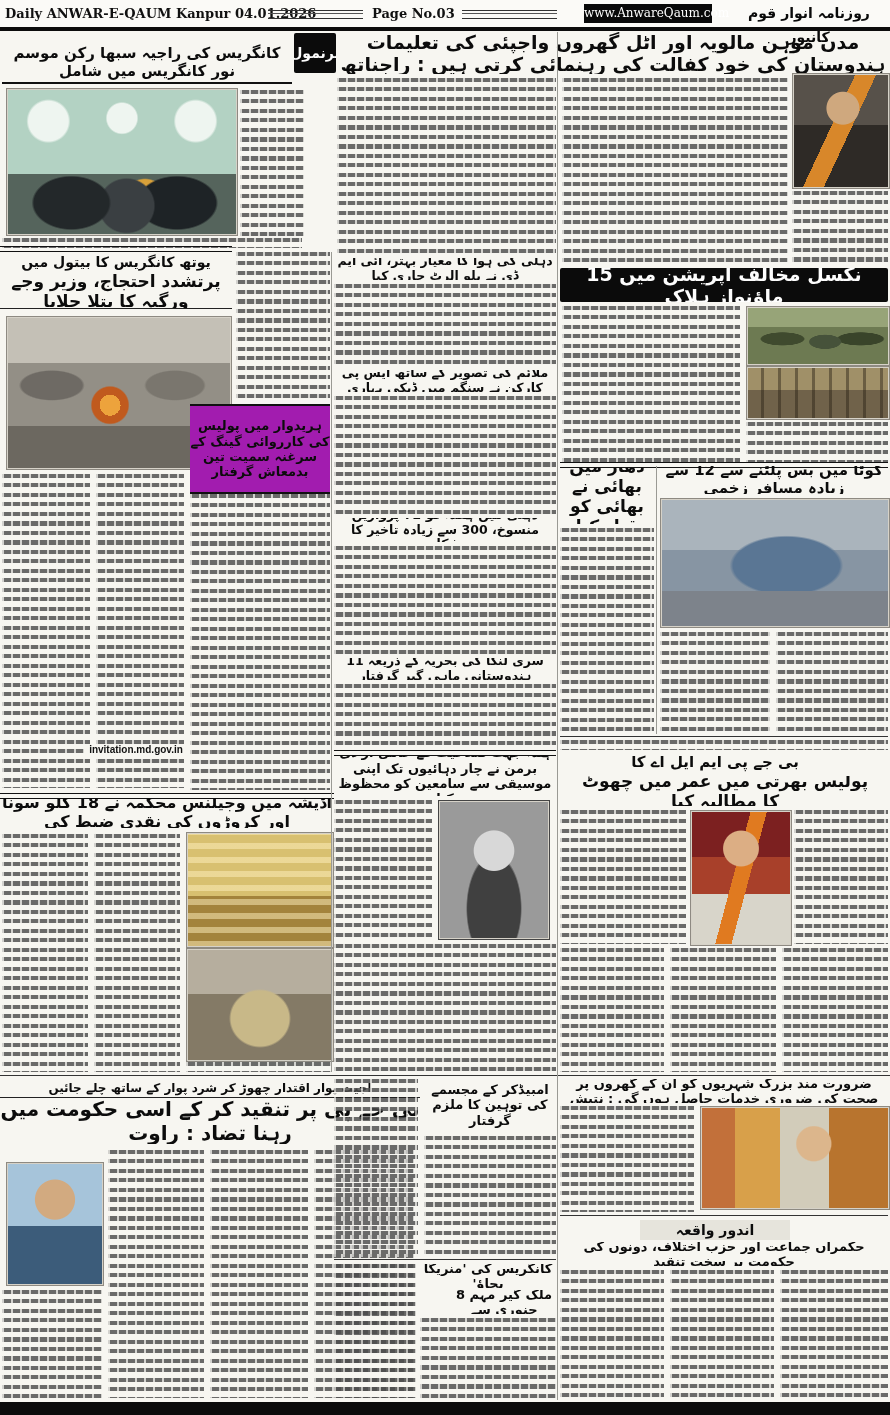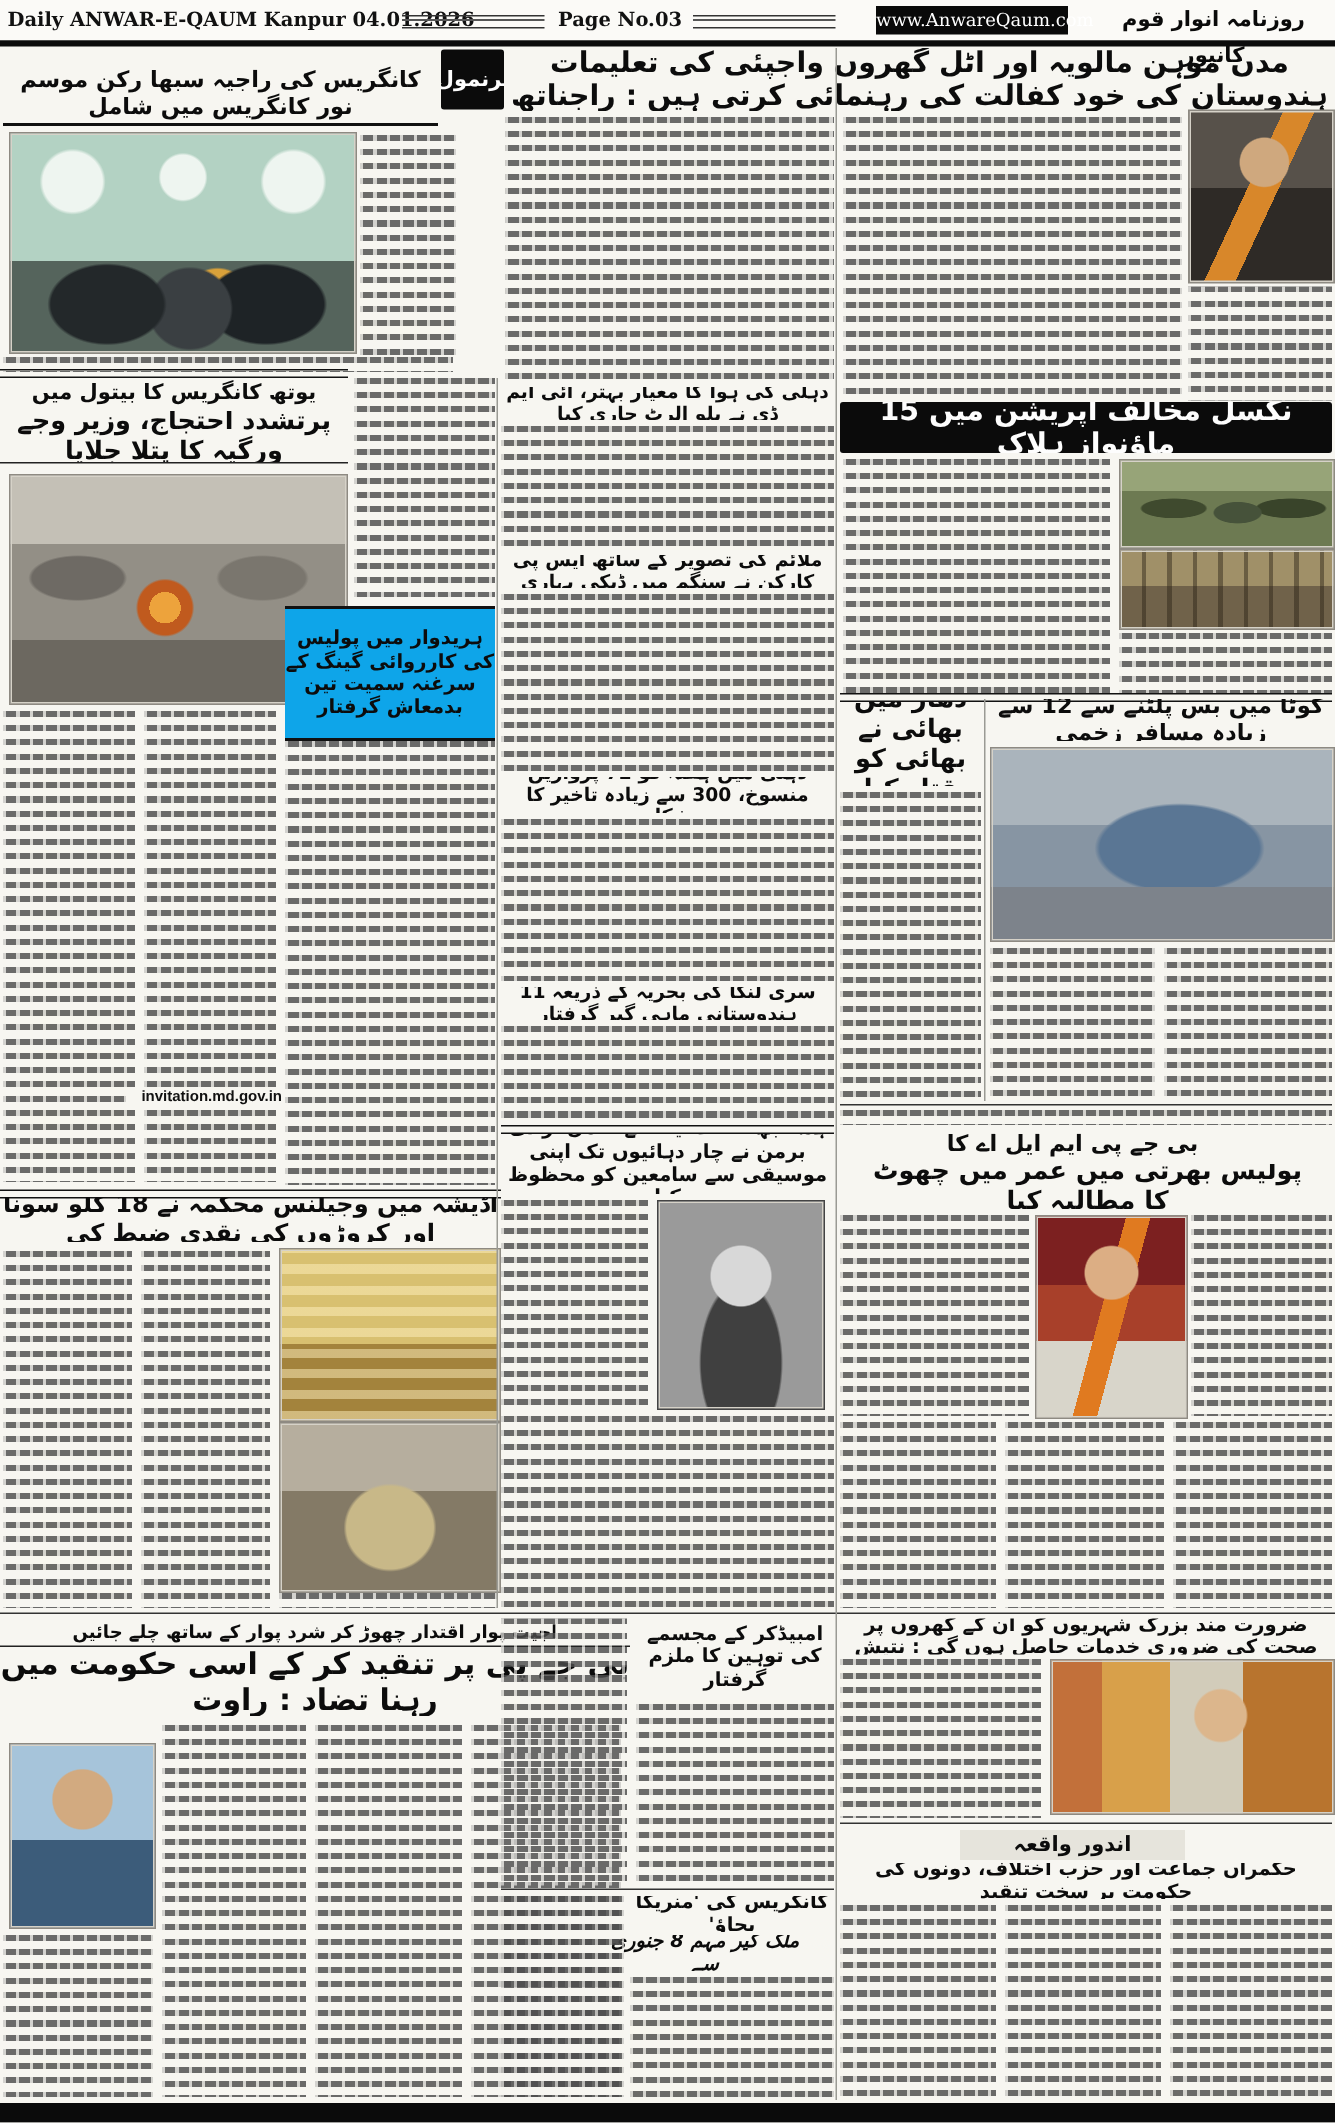--- a/index.html
+++ b/index.html
@@ -114,24 +114,24 @@
   <div class="abs photo ph-congress" style="left:6px;top:88px;width:230px;height:146px;"></div>
   <div class="abs sim" style="left:240px;top:90px;width:64px;height:148px;"></div>
   <div class="abs sim" style="left:2px;top:238px;width:300px;height:10px;"></div>
   <div class="abs dbl" style="left:0;top:246px;width:232px;"></div>
 
   <div class="abs hl kick" style="left:0;top:252px;width:232px;height:20px;">یوتھ کانگریس کا بیتول میں</div>
   <div class="abs hl" style="left:0;top:274px;width:232px;height:34px;font-size:17px;border-bottom:1px solid #222;">پرتشدد احتجاج، وزیر وجے ورگیہ کا پتلا جلایا</div>
   <div class="abs photo ph-protest" style="left:6px;top:316px;width:224px;height:152px;"></div>
   <div class="abs sim" style="left:2px;top:474px;width:88px;height:314px;"></div>
   <div class="abs sim" style="left:96px;top:474px;width:88px;height:314px;"></div>
-  <div class="abs link-en" style="left:84px;top:726px;width:104px;height:12px;text-align:right;">invitation.md.gov.in</div>
+  <div class="abs link-en" style="left:84px;top:744px;width:104px;height:12px;">invitation.md.gov.in</div>
 
   <div class="abs sim" style="left:236px;top:252px;width:94px;height:146px;"></div>
-  <div class="abs hl boxed" style="left:190px;top:404px;width:140px;height:86px;font-size:13px;background:#0ea5e9;">ہریدوار میں پولیس کی کارروائی گینگ کے سرغنہ سمیت تین بدمعاش گرفتار</div>
+  <div class="abs hl boxed" style="left:190px;top:404px;width:140px;height:86px;font-size:13px;background:#a21caf;">ہریدوار میں پولیس کی کارروائی گینگ کے سرغنہ سمیت تین بدمعاش گرفتار</div>
   <div class="abs sim" style="left:190px;top:494px;width:140px;height:296px;"></div>
 
   <div class="abs dbl" style="left:0;top:793px;width:334px;"></div>
 
   <div class="abs hl" style="left:0;top:798px;width:334px;height:30px;font-size:16px;">اڈیشہ میں وجیلنس محکمہ نے 18 کلو سونا اور کروڑوں کی نقدی ضبط کی</div>
   <div class="abs photo ph-gold1" style="left:186px;top:832px;width:146px;height:114px;"></div>
   <div class="abs photo ph-gold2" style="left:186px;top:948px;width:146px;height:112px;"></div>
   <div class="abs sim" style="left:2px;top:834px;width:86px;height:238px;"></div>
   <div class="abs sim" style="left:94px;top:834px;width:86px;height:238px;"></div>
   <div class="abs sim" style="left:186px;top:1062px;width:146px;height:10px;"></div>
@@ -165,21 +165,21 @@
   <div class="abs hl" style="left:334px;top:756px;width:222px;height:40px;font-size:13px;">ہمہ جہت صلاحیت کے حامل آر ڈی برمن نے چار دہائیوں تک اپنی موسیقی سے سامعین کو محظوظ کیا</div>
   <div class="abs photo ph-burman" style="left:438px;top:800px;width:110px;height:138px;"></div>
   <div class="abs sim" style="left:334px;top:800px;width:98px;height:138px;"></div>
   <div class="abs sim" style="left:334px;top:944px;width:222px;height:128px;"></div>
 
   <div class="abs hl" style="left:424px;top:1079px;width:132px;height:52px;font-size:13px;">امبیڈکر کے مجسمے کی توہین کا ملزم گرفتار</div>
   <div class="abs sim" style="left:334px;top:1079px;width:84px;height:178px;"></div>
   <div class="abs sim" style="left:424px;top:1136px;width:132px;height:120px;"></div>
   <div class="abs hrule thin" style="left:334px;top:1259px;width:222px;"></div>
   <div class="abs hl" style="left:420px;top:1264px;width:136px;height:24px;font-size:13px;">کانگریس کی 'منریگا بچاؤ'</div>
-  <div class="abs hl" style="left:402px;top:1290px;width:136px;height:24px;font-size:13px;font-style:italic;">ملک گیر مہم 8 جنوری سے</div>
+  <div class="abs hl" style="left:436px;top:1290px;width:136px;height:24px;font-size:13px;">ملک گیر مہم 8 جنوری سے</div>
   <div class="abs sim" style="left:334px;top:1264px;width:82px;height:134px;"></div>
   <div class="abs sim" style="left:420px;top:1318px;width:136px;height:80px;"></div>
 
   <div class="abs hl inv" style="left:560px;top:268px;width:328px;height:34px;font-size:19px;">نکسل مخالف آپریشن میں 15 ماؤنواز ہلاک</div>
   <div class="abs photo ph-naxal1" style="left:746px;top:306px;width:142px;height:58px;"></div>
   <div class="abs photo ph-naxal2" style="left:746px;top:366px;width:142px;height:52px;"></div>
   <div class="abs sim" style="left:562px;top:306px;width:178px;height:156px;"></div>
   <div class="abs sim" style="left:746px;top:422px;width:142px;height:40px;"></div>
   <div class="abs dbl" style="left:560px;top:462px;width:328px;"></div>
 

